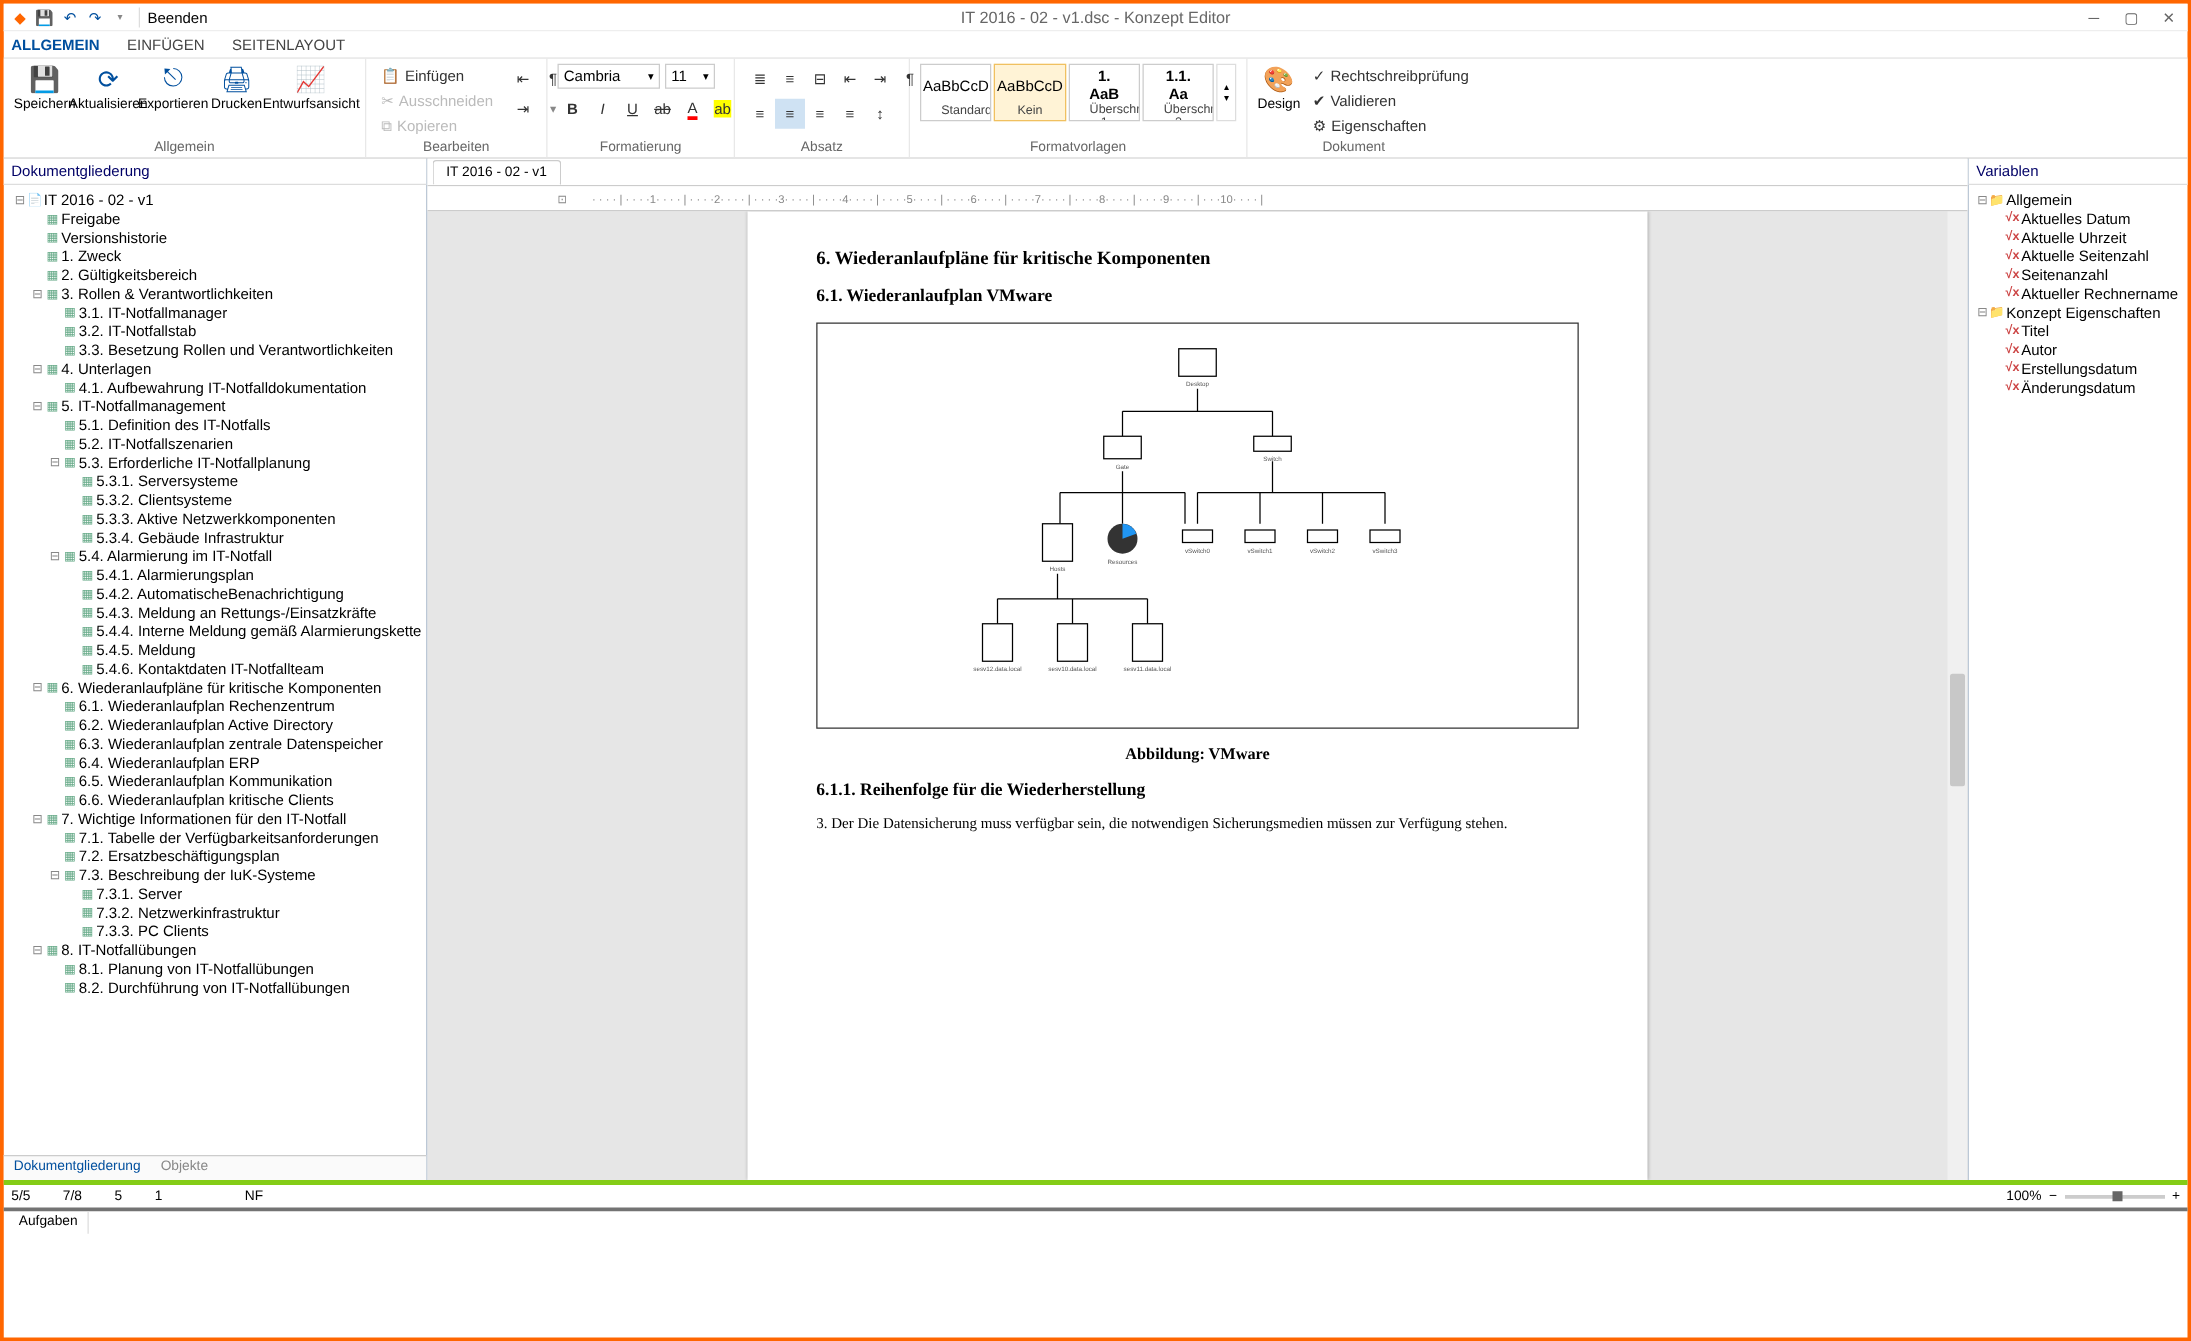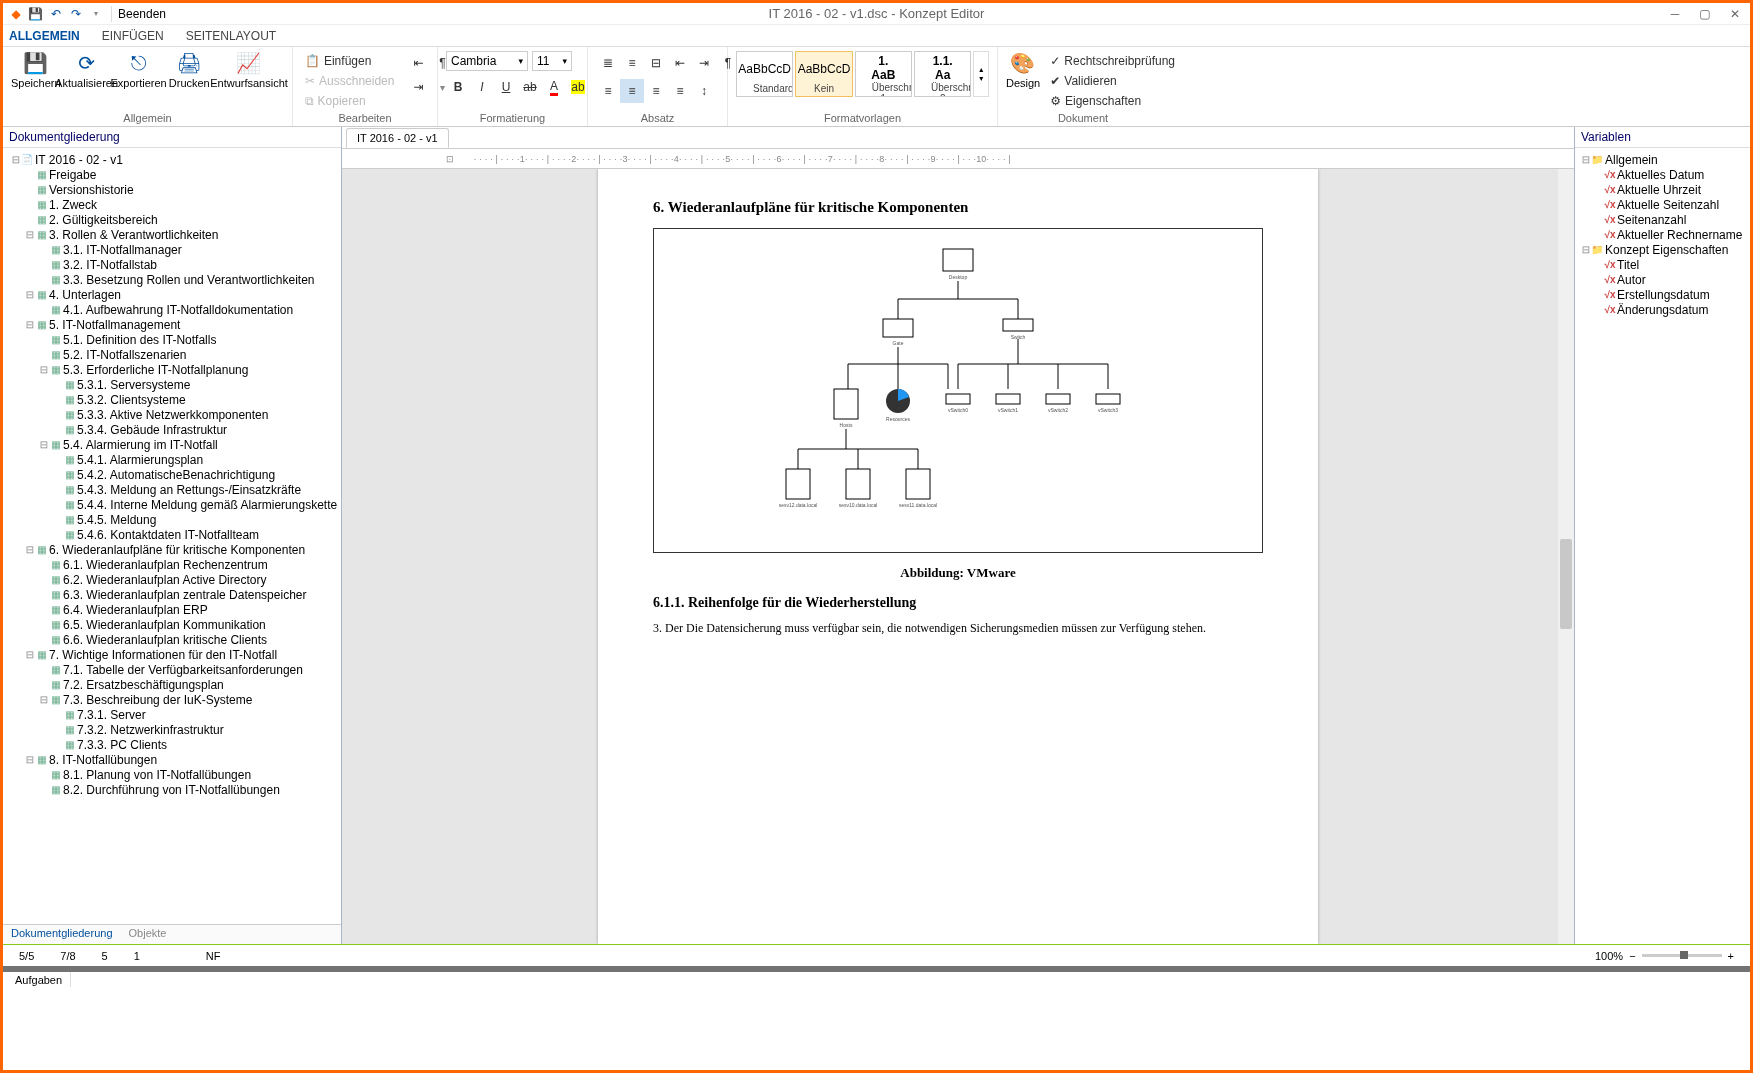--- a/index.html
+++ b/index.html
@@ -48,27 +48,27 @@
 .tabstrip{ height:22px; background:#fff; border-bottom:1px solid #ccc; display:flex; align-items:center;}
 .doctab{ padding:3px 10px; border:1px solid #ccc; border-bottom-color:#fff; border-radius:3px 3px 0 0; margin-left:4px; background:#fff; font-size:11px;}
 .ruler-row{ height:20px; background:#fff; border-bottom:1px solid #ccc; display:flex; align-items:center; font-size:9px; color:#888; padding-left:104px;}
 .paper-area{ flex:1; overflow:auto; display:flex; justify-content:center; position:relative;}
 .page{ width:720px; background:#fff; margin:0 40px; box-shadow:0 0 3px rgba(0,0,0,0.3); padding:30px 55px; position:relative;}
 .scrollbar-v{ position:absolute; right:0; top:0; bottom:0; width:16px; background:#f0f0f0;}
 .sb-thumb{position:absolute; width:12px; left:2px; background:#c8c8c8; border-radius:2px;}
 
 .panel-right{ width:176px; border-left:1px solid #a7b7c9;}
 
-.statusbar{ height:22px; border-top:1px solid #84cc16; display:flex; align-items:center; font-size:11px; padding:0 16px; justify-content:space-between;}
+.statusbar{ height:22px; border-top:4px solid #84cc16; display:flex; align-items:center; font-size:11px; padding:0 6px; justify-content:space-between;}
 .statusbar .left{display:flex; gap:26px;}
 .slider-wrap{display:flex;align-items:center;gap:6px;}
 .slider{ width:80px; height:3px; background:#ccc; position:relative;}
 .slider .knob{position:absolute; width:8px;height:8px; background:#666; top:-3px; left:38px;}
 
-.bottom-tabs{ height:21px; border-top:6px solid #737373; display:flex; padding-left:4px;}
+.bottom-tabs{ height:21px; border-top:3px solid #737373; display:flex; padding-left:4px;}
 .bottom-tab{ padding:2px 8px; border-right:1px solid #ddd; font-size:11px;}
 
 .page h2{ font-family:Georgia,serif; font-weight:bold; font-size:15px; margin-bottom:10px;}
 .page h3{ font-family:Georgia,serif; font-weight:bold; font-size:14px; margin:14px 0 10px 0;}
 .page .fig{ border:1px solid #333; padding:10px; margin:12px 0;}
 .page .figcap{ text-align:center; font-family:Georgia,serif; font-weight:bold; font-size:13px; margin:4px 0 12px;}
 .page p{font-family:Georgia,serif; font-size:12px; margin:6px 0;}
 
 .ddown{ border:1px solid #ccc; height:20px; display:flex; align-items:center; padding:0 4px; font-size:12px; background:#fff;}
 .ddown .arrow{margin-left:auto;font-size:9px;}
@@ -492,20 +492,21 @@
       <div class="tabstrip">
         <div class="doctab">IT 2016 - 02 - v1</div>
       </div>
       <div class="ruler-row">
         <span style="cursor:pointer;margin-right:20px;">⊡</span>
         <span>· · · · | · · · ·1· · · · | · · · ·2· · · · | · · · ·3· · · · | · · · ·4· · · · | · · · ·5· · · · | · · · ·6· · · · | · · · ·7· · · · | · · · ·8· · · · | · · · ·9· · · · | · · ·10· · · · |</span>
       </div>
       <div class="paper-area">
         <div class="page">
           <h2>6. Wiederanlaufpläne für kritische Komponenten</h2>
+          <h3>6.1. Wiederanlaufplan VMware</h3>
           <div class="fig">
             <svg class="diagram" viewBox="0 0 420 300" width="100%" height="300">
 
               <g class="node" transform="translate(195,10)">
                   <rect width="30" height="22" fill="#000"></rect>
                   <text x="15" y="30">Desktop</text>
                 </g>
 
               <path d="M210 42 V60 M150 60 H270 M150 60 V80 M270 60 V80" stroke="#000" fill="none"></path>
 

